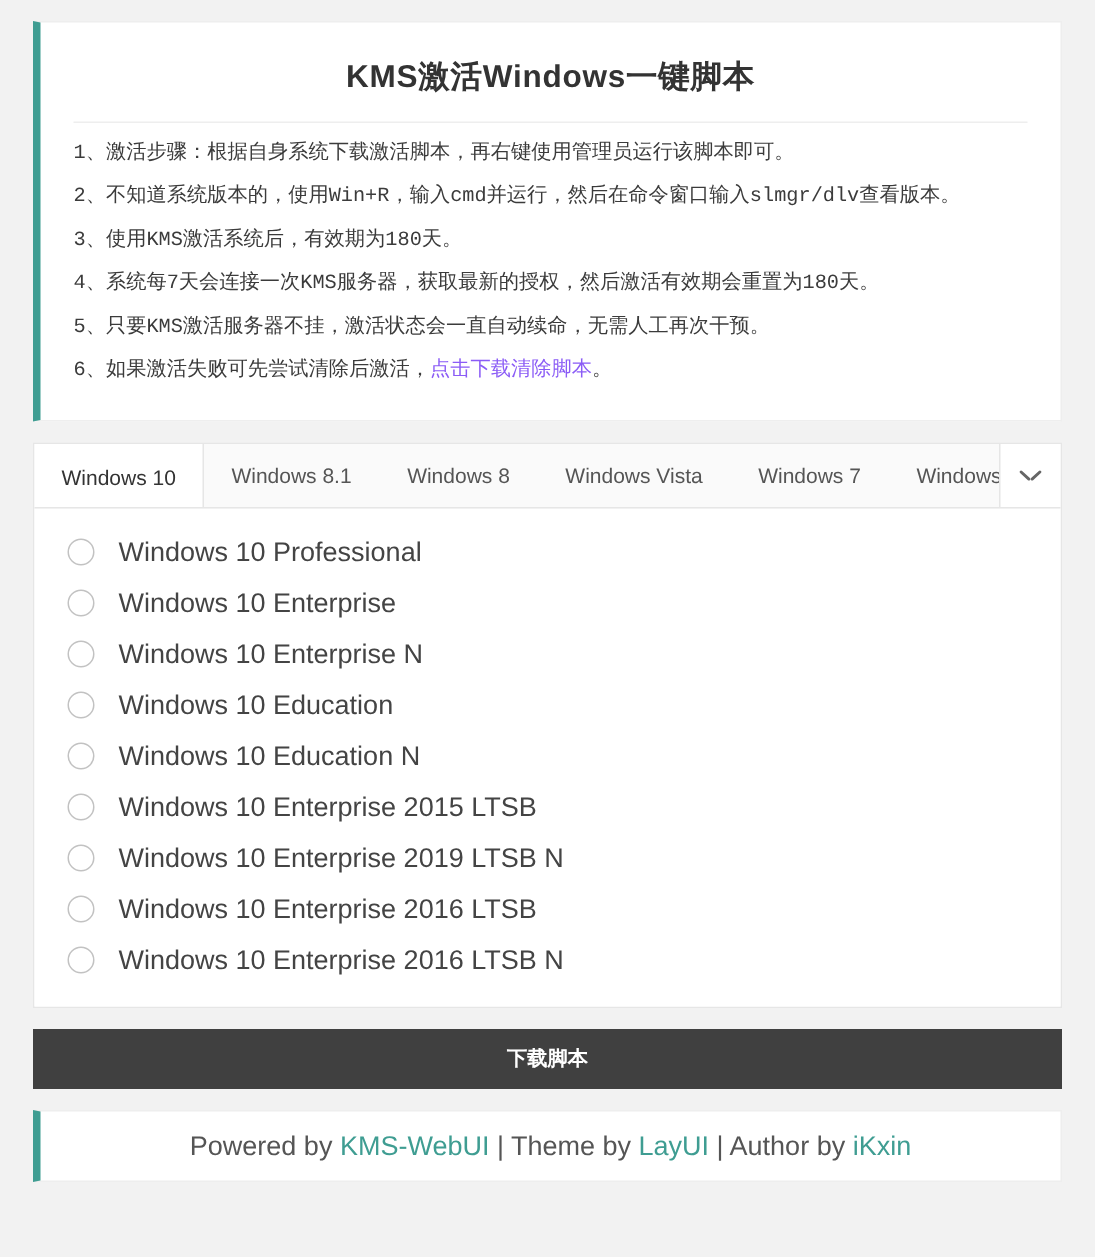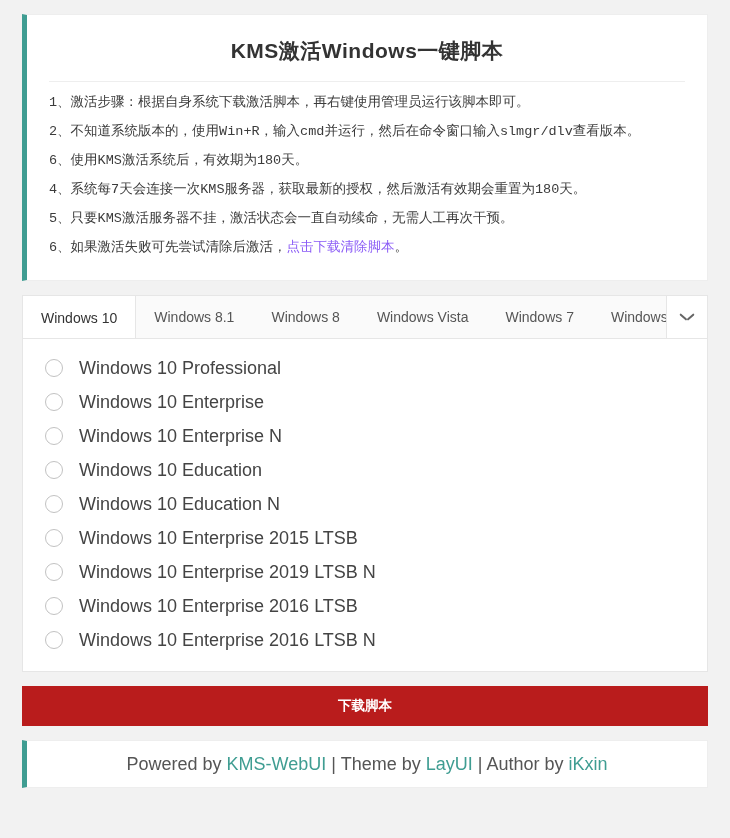--- a/index.html
+++ b/index.html
@@ -156,21 +156,21 @@
     margin-left: 16px;
     font-size: 18px;
     color: #444;
     white-space: nowrap;
   }
 
   
   .download-btn {
     margin-top: 14px;
     height: 40px;
-    background: #b91c1c;
+    background: #404040;
     color: #ffffff;
     font-size: 13.5px;
     font-weight: bold;
     display: flex;
     align-items: center;
     justify-content: center;
     cursor: pointer;
     border: none;
     width: 100%;
     box-sizing: border-box;
@@ -202,21 +202,21 @@
 </head>
 <body>
 
 <div class="page">
 
   <div class="intro">
     <div class="intro-title">KMS激活Windows一键脚本</div>
     <div class="intro-list">
       <div class="intro-line">1、激活步骤：根据自身系统下载激活脚本，再右键使用管理员运行该脚本即可。</div>
       <div class="intro-line">2、不知道系统版本的，使用Win+R，输入cmd并运行，然后在命令窗口输入slmgr/dlv查看版本。</div>
-      <div class="intro-line">6、使用KMS激活系统后，有效期为180天。</div>
+      <div class="intro-line">3、使用KMS激活系统后，有效期为180天。</div>
       <div class="intro-line">4、系统每7天会连接一次KMS服务器，获取最新的授权，然后激活有效期会重置为180天。</div>
       <div class="intro-line">5、只要KMS激活服务器不挂，激活状态会一直自动续命，无需人工再次干预。</div>
       <div class="intro-line"><span>6、如果激活失败可先尝试清除后激活，</span><a class="intro-link">点击下载清除脚本</a><span>。</span></div>
     </div>
   </div>
 
   <div class="select-card">
     <div class="tabbar">
       <div class="tabs">
         <div class="tab active">Windows 10</div>

